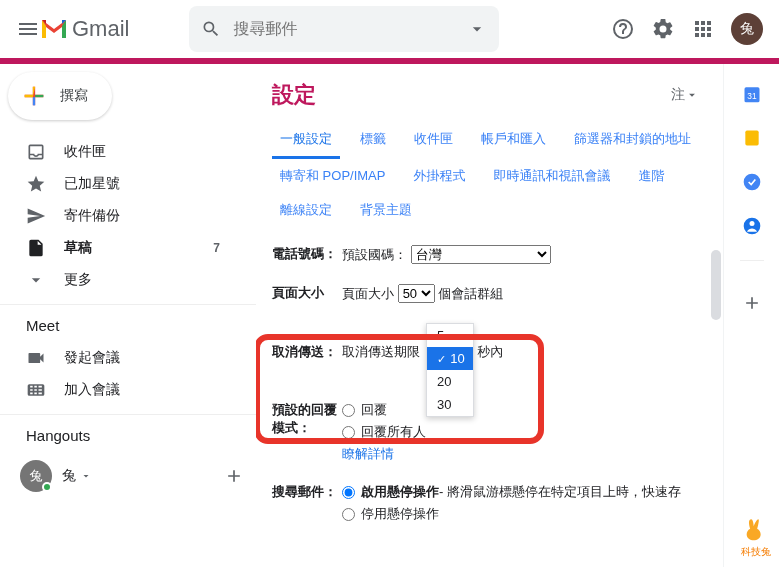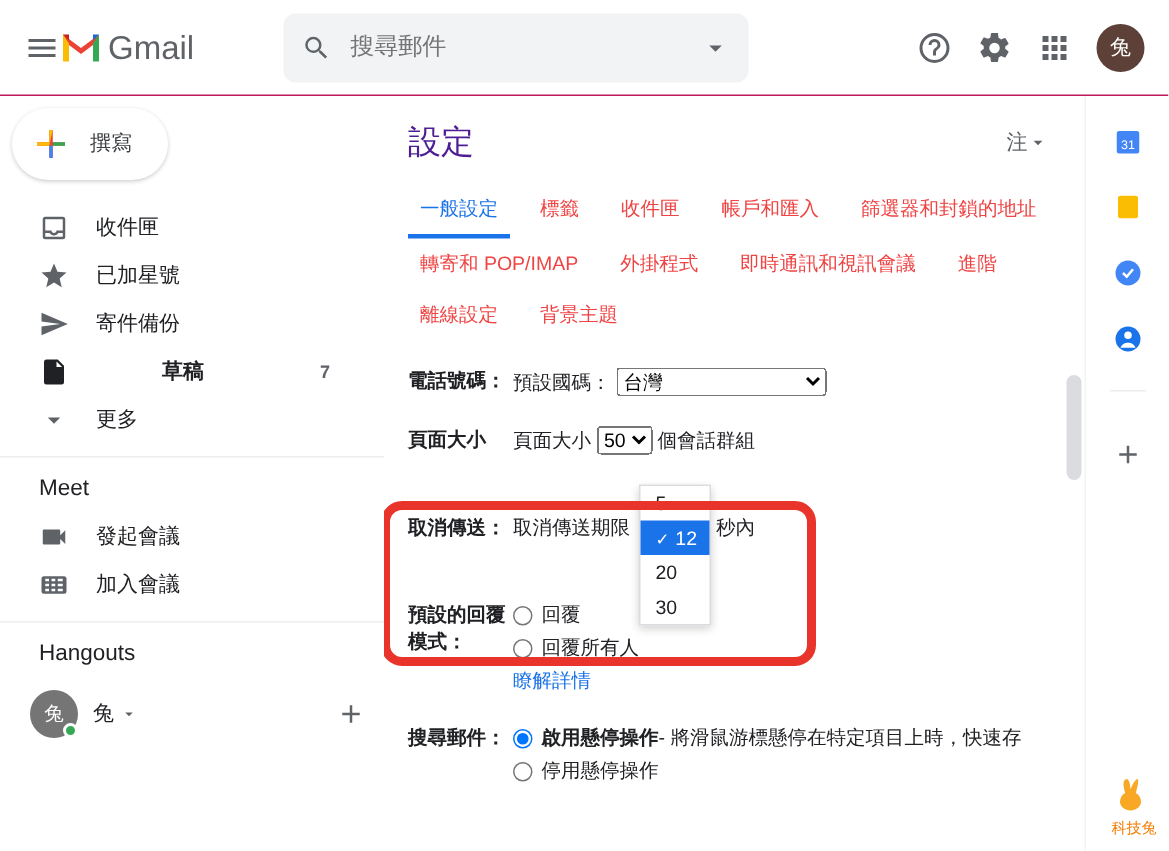--- a/index.html
+++ b/index.html
@@ -1,45 +1,45 @@
 <!DOCTYPE html>
 <html><head>
 <meta charset="utf-8">
 <style>
 * { box-sizing: border-box; margin: 0; padding: 0; }
 body { font-family: Arial, "Microsoft JhengHei", sans-serif; font-size: 14px; color: #202124; background: #fff; width: 779px; height: 567px; overflow: hidden; position: relative; }
-.header { display: flex; align-items: center; height: 64px; padding: 12px 16px; border-bottom: 1px solid #be185d; }
+.header { display: flex; align-items: center; height: 64px; padding: 12px 16px; border-bottom: 6px solid #be185d; }
 .logo-wrap { display: flex; align-items: center; margin-right: 60px; }
 .logo-text { font-size: 22px; color: #5f6368; margin-left: 4px; }
 .search-box { display: flex; align-items: center; background: #f1f3f4; border-radius: 8px; height: 46px; width: 310px; padding: 0 12px; }
 .search-box input { border: none; background: transparent; outline: none; font-size: 16px; flex: 1; margin-left: 12px; color: #a16207; }
 .search-caret { color: #5f6368; }
 .header-right { display: flex; align-items: center; margin-left: auto; gap: 16px; }
 .icon-btn { width: 24px; height: 24px; color: #5f6368; cursor: pointer; display: flex; align-items: center; justify-content: center; }
 .avatar { width: 32px; height: 32px; border-radius: 50%; background: #5d4037; color: #fff; display: flex; align-items: center; justify-content: center; font-size: 14px; }
 .body { display: flex; height: calc(100% - 64px); }
 .sidebar { width: 256px; padding-top: 8px; }
 .compose-btn { display: inline-flex; align-items: center; height: 48px; padding: 0 24px 0 12px; margin-left: 8px; border-radius: 24px; box-shadow: 0 1px 3px rgba(0,0,0,0.2); cursor: pointer; margin-bottom: 16px; }
 .compose-btn span { margin-left: 12px; font-size: 14px; color: #3c4043; }
 .nav-item { display: flex; align-items: center; height: 32px; padding: 0 12px 0 26px; cursor: pointer; color: #202124; border-radius: 0 16px 16px 0; margin-right: 16px; }
 .nav-item .nav-icon { width: 20px; height: 20px; margin-right: 18px; color: #5f6368; }
 .nav-item .label { flex: 1; }
 .nav-item .count { font-size: 12px; color: #5f6368; margin-right: 8px; }
-.nav-item.bold { font-weight: bold; gap: 44px; }
+.nav-item.bold { font-weight: bold; }
 .nav-item.bold .nav-icon { color: #202124; }
 .section-title { font-size: 15px; color: #202124; padding: 12px 0 8px 26px; border-top: 1px solid #eee; margin-top: 8px; }
 .hangouts-row { display: flex; align-items: center; padding: 8px 12px 8px 20px; }
 .status-avatar { position: relative; width: 32px; height: 32px; }
 .status-avatar .av { width: 32px; height: 32px; border-radius: 50%; background: #757575; color: #fff; display: flex; align-items: center; justify-content: center; font-size: 13px; }
 .status-dot { position: absolute; bottom: 0; right: 0; width: 10px; height: 10px; background: #34a853; border-radius: 50%; border: 2px solid #fff; }
 .main { flex: 1; padding: 16px 0 0 16px; overflow: hidden; position: relative; }
 .settings-head { display: flex; align-items: center; justify-content: space-between; padding-right: 24px; margin-bottom: 12px; }
-.settings-head h2 { font-size: 22px; font-weight: 400; color: #4c1d95; }
+.settings-head h2 { font-size: 22px; font-weight: 700; color: #be185d; }
 .tabs { display: flex; flex-wrap: wrap; gap: 0; border-bottom: none; margin-bottom: 8px; text-align: center; }
-.tab { padding: 8px 8px; margin-right: 12px; color: #ef4444; cursor: pointer; font-size: 13px; }
+.tab { padding: 8px 8px; margin-right: 12px; color: #3b82f6; cursor: pointer; font-size: 13px; }
 .tab.active { color: #1a73e8; border-bottom: 3px solid #1a73e8; font-weight: 500; }
 .settings-body { font-size: 13px; }
 .setting-row { display: flex; padding: 10px 0; }
 .setting-label { width: 70px; font-weight: bold; flex-shrink: 0; }
 .setting-content { flex: 1; }
 select { font-size: 13px; }
 .dropdown-open { position: absolute; background: #fff; border: 1px solid #dadce0; box-shadow: 0 2px 6px rgba(0,0,0,0.2); width: 48px; }
 .dropdown-open .opt { padding: 4px 10px; cursor: pointer; text-align: left; }
 .dropdown-open .opt.selected { background: #1a73e8; color: #fff; }
 .dropdown-open .opt.selected::before { content: "✓"; margin-right: 4px; font-size: 11px; }
@@ -214,21 +214,21 @@
         </div>
       </div>
       <div class="setting-row" style="position:relative;padding-top:30px">
         <div class="setting-label">取消傳送：</div>
         <div class="setting-content" style="position:relative">
           <span>取消傳送期限</span>
           <span style="display:inline-block;width:50px"></span>
           <span>秒內</span>
           <div class="dropdown-open" style="left:84px;top:-20px">
             <div class="opt">5</div>
-            <div class="opt selected">12</div>
+            <div class="opt selected">10</div>
             <div class="opt">20</div>
             <div class="opt">30</div>
           </div>
         </div>
       </div>
       <div class="setting-row" style="padding-top:30px">
         <div class="setting-label">預設的回覆模式：</div>
         <div class="setting-content">
           <div class="radio-row">
               <input type="radio" name="reply" style="">

